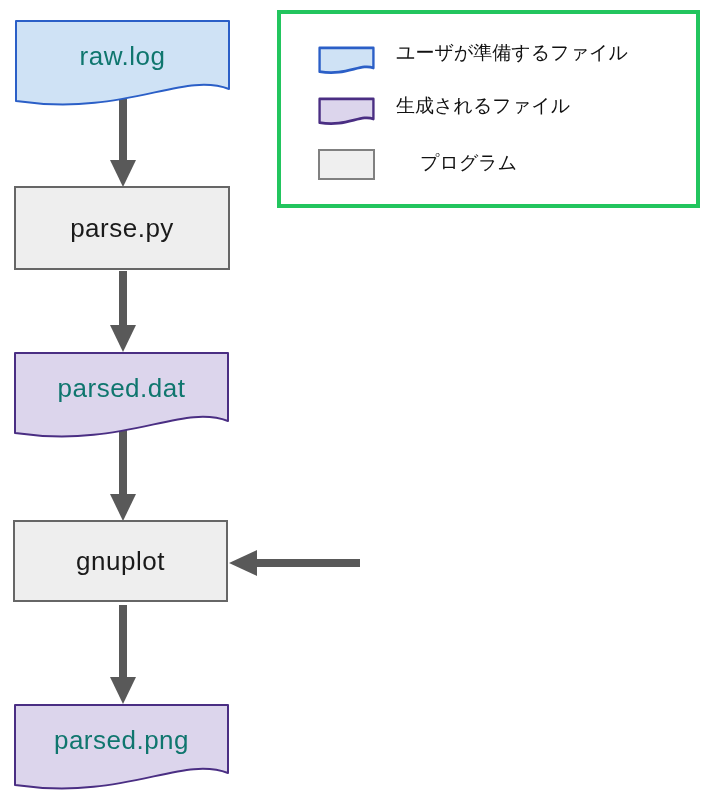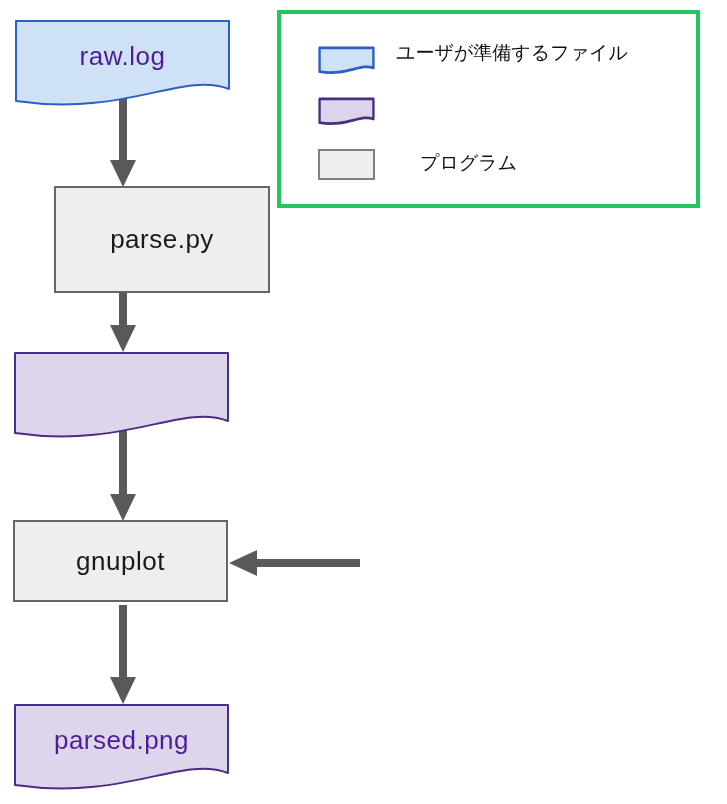--- a/index.html
+++ b/index.html
@@ -29,21 +29,21 @@
   .node .label {
     position: absolute;
     left: 0;
     right: 0;
     top: 0;
     height: 74px;
     display: flex;
     align-items: center;
     justify-content: center;
     font-size: 26px;
-    color: #4c1d95;
+    color: #0f766e;
     letter-spacing: 0.5px;
   }
   .doc-blue path   { fill: #cfe2f5; stroke: #2b5fc7; stroke-width: 2; stroke-linejoin: round; }
   .doc-purple path { fill: #dcd5ec; stroke: #4a2e83; stroke-width: 2; stroke-linejoin: round; }
   .process {
     background: #eeeeee;
     border: 2px solid #666666;
     box-sizing: border-box;
     display: flex;
     align-items: center;
@@ -122,28 +122,29 @@
     <polygon points="28,0 28,26 0,13"></polygon>
   </svg>
 
   <div class="node" style="left:14px; top:19px; width:217px; height:92px;">
     <svg class="shape-svg doc-blue" width="217" height="92" viewBox="0 0 217 92">
       <path d="M2 2 H215 V70 C 168 52, 112 98, 2 82 Z"></path>
     </svg>
     <div class="label">raw.log</div>
   </div>
 
-  <div class="node process" style="left:14px; top:186px; width:216px; height:107px;margin-left:40px;">
+  <div class="node process" style="left:14px; top:186px; width:216px; height:84px;">
     <span>parse.py</span>
   </div>
 
   <div class="node" style="left:13px; top:351px; width:217px; height:92px;">
     <svg class="shape-svg doc-purple" width="217" height="92" viewBox="0 0 217 92">
       <path d="M2 2 H215 V70 C 168 52, 112 98, 2 82 Z"></path>
     </svg>
+    <div class="label">parsed.dat</div>
   </div>
 
   <div class="node process" style="left:13px; top:520px; width:215px; height:82px;">
     <span>gnuplot</span>
   </div>
 
 
   <div class="node" style="left:13px; top:703px; width:217px; height:92px;">
     <svg class="shape-svg doc-purple" width="217" height="92" viewBox="0 0 217 92">
       <path d="M2 2 H215 V70 C 168 52, 112 98, 2 82 Z"></path>
@@ -154,19 +155,20 @@
   <div class="legend">
 
     <svg class="swatch doc-blue" style="top:32px;" width="57" height="31" viewBox="0 0 217 104" preserveAspectRatio="none">
       <path d="M6 6 H211 V74 C 164 56, 108 102, 6 86 Z" style="stroke-width:9;"></path>
     </svg>
     <div class="legend-label" style="left:115px; top:27px;">ユーザが準備するファイル</div>
 
     <svg class="swatch doc-purple" style="top:83px;" width="57" height="31" viewBox="0 0 217 104" preserveAspectRatio="none">
       <path d="M6 6 H211 V74 C 164 56, 108 102, 6 86 Z" style="stroke-width:9;"></path>
     </svg>
+    <div class="legend-label" style="left:115px; top:80px;">生成されるファイル</div>
 
     <div class="swatch-rect" style="top:135px;"></div>
     <div class="legend-label" style="left:139px; top:137px;text-align:right;">プログラム</div>
 
   </div>
 
 </div>
 
 </body></html>

